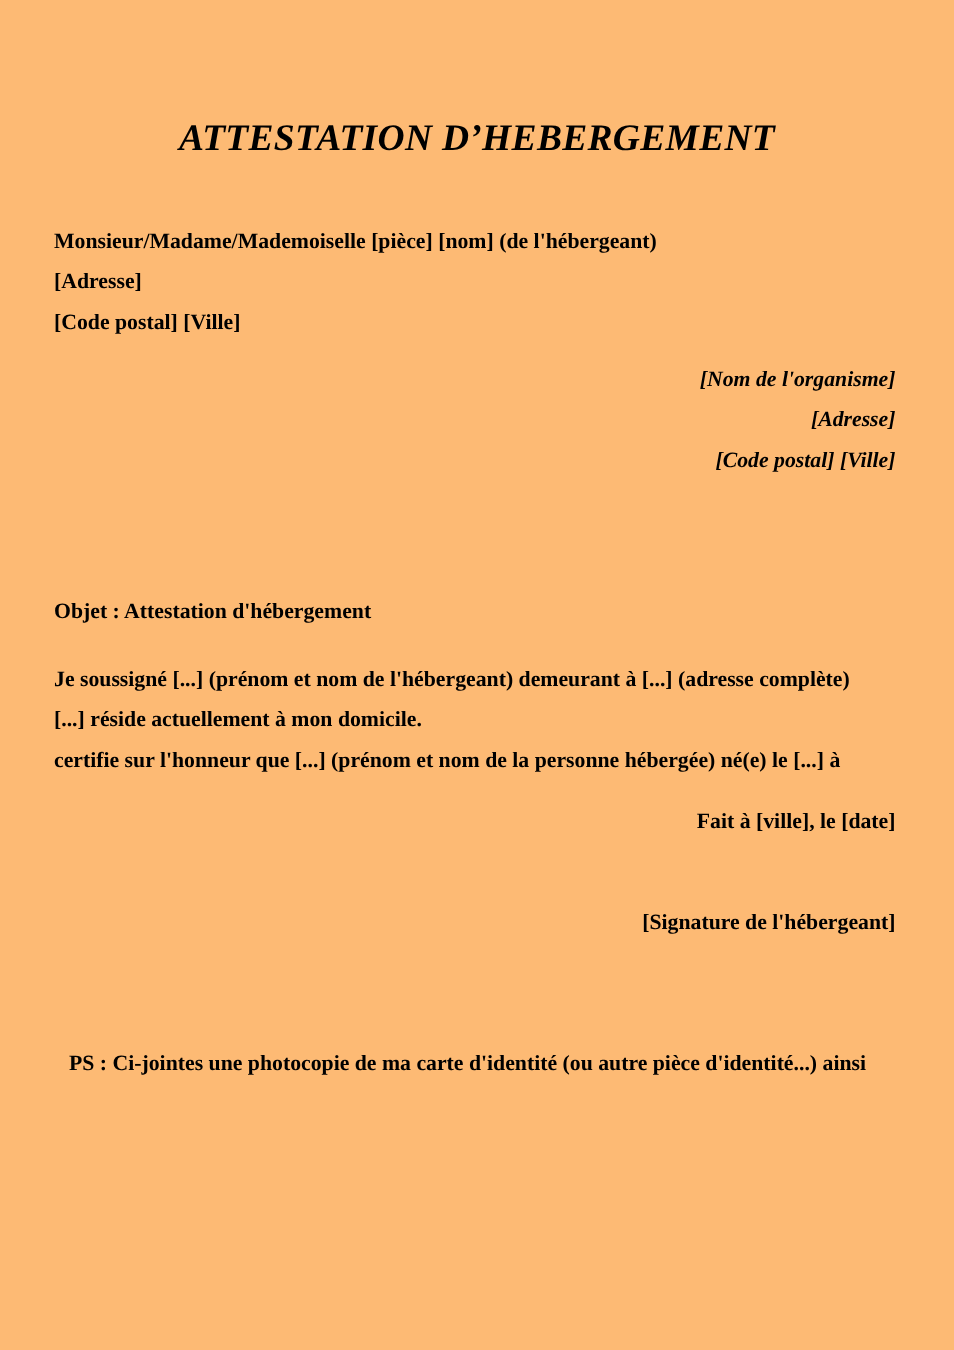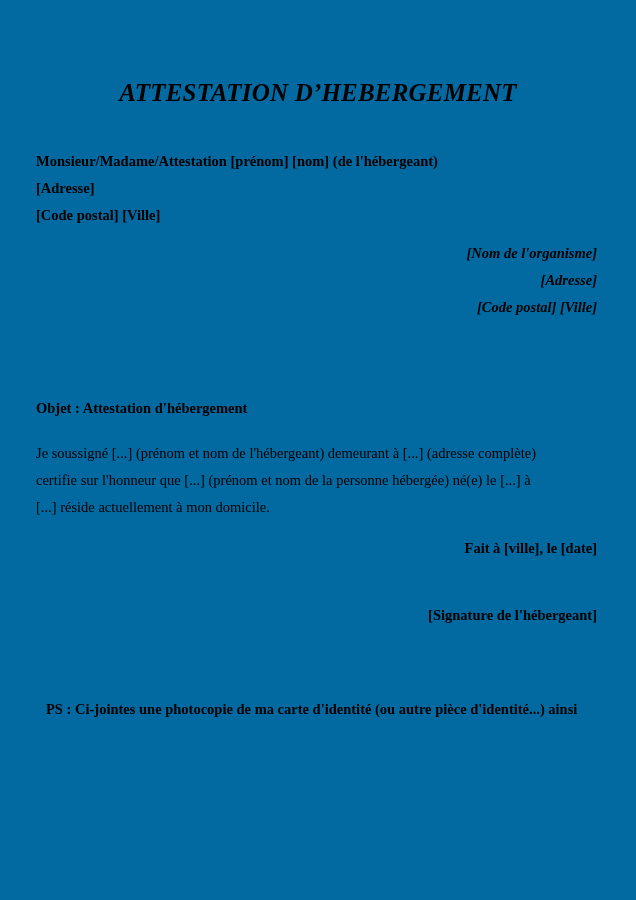--- a/index.html
+++ b/index.html
@@ -13,21 +13,21 @@
     font-family: "Liberation Serif", "DejaVu Serif", serif;
     color: #000000;
     -webkit-font-smoothing: antialiased;
   }
 
   .page {
     position: relative;
     width: 636px;
     height: 900px;
     margin: 0 auto;
-    background: #0369a1;
+    background: #fdba74;
     box-sizing: border-box;
     overflow: hidden;
   }
 
   .doc-title {
     position: absolute;
     left: 0;
     right: 0;
     top: 62px;
     text-align: center;
@@ -71,21 +71,21 @@
     font-weight: bold;
     line-height: 20px;
   }
 
   .body-block {
     position: absolute;
     left: 36px;
     top: 440px;
     width: 562px;
     font-size: 14.5px;
-    font-weight: normal;
+    font-weight: bold;
     line-height: 27px;
     text-align: left;
   }
 
   .body-block .line {
     white-space: nowrap;
   }
 
   .place-date-line {
     position: absolute;
@@ -126,37 +126,37 @@
   }
 </style>
 </head>
 <body>
 
 <div class="page">
 
   <h1 class="doc-title">ATTESTATION D’HEBERGEMENT</h1>
 
   <div class="sender-block">
-    <div class="line">Monsieur/Madame/Attestation [prénom] [nom] (de l'hébergeant)</div>
+    <div class="line">Monsieur/Madame/Mademoiselle [pièce] [nom] (de l'hébergeant)</div>
     <div class="line">[Adresse]</div>
     <div class="line">[Code postal] [Ville]</div>
   </div>
 
   <div class="recipient-block">
     <div class="line">[Nom de l'organisme]</div>
     <div class="line">[Adresse]</div>
     <div class="line">[Code postal] [Ville]</div>
   </div>
 
   <div class="subject-line">Objet : Attestation d'hébergement</div>
 
   <div class="body-block">
     <div class="line">Je soussigné [...] (prénom et nom de l'hébergeant) demeurant à [...] (adresse complète)</div>
+    <div class="line">[...] réside actuellement à mon domicile.</div>
     <div class="line">certifie sur l'honneur que [...] (prénom et nom de la personne hébergée) né(e) le [...] à</div>
-    <div class="line">[...] réside actuellement à mon domicile.</div>
   </div>
 
   <div class="place-date-line">Fait à [ville], le [date]</div>
 
   <div class="signature-line">[Signature de l'hébergeant]</div>
 
   <div class="ps-block">
     <div class="line">PS : Ci-jointes une photocopie de ma carte d'identité (ou autre pièce d'identité...) ainsi</div>
   </div>
 

